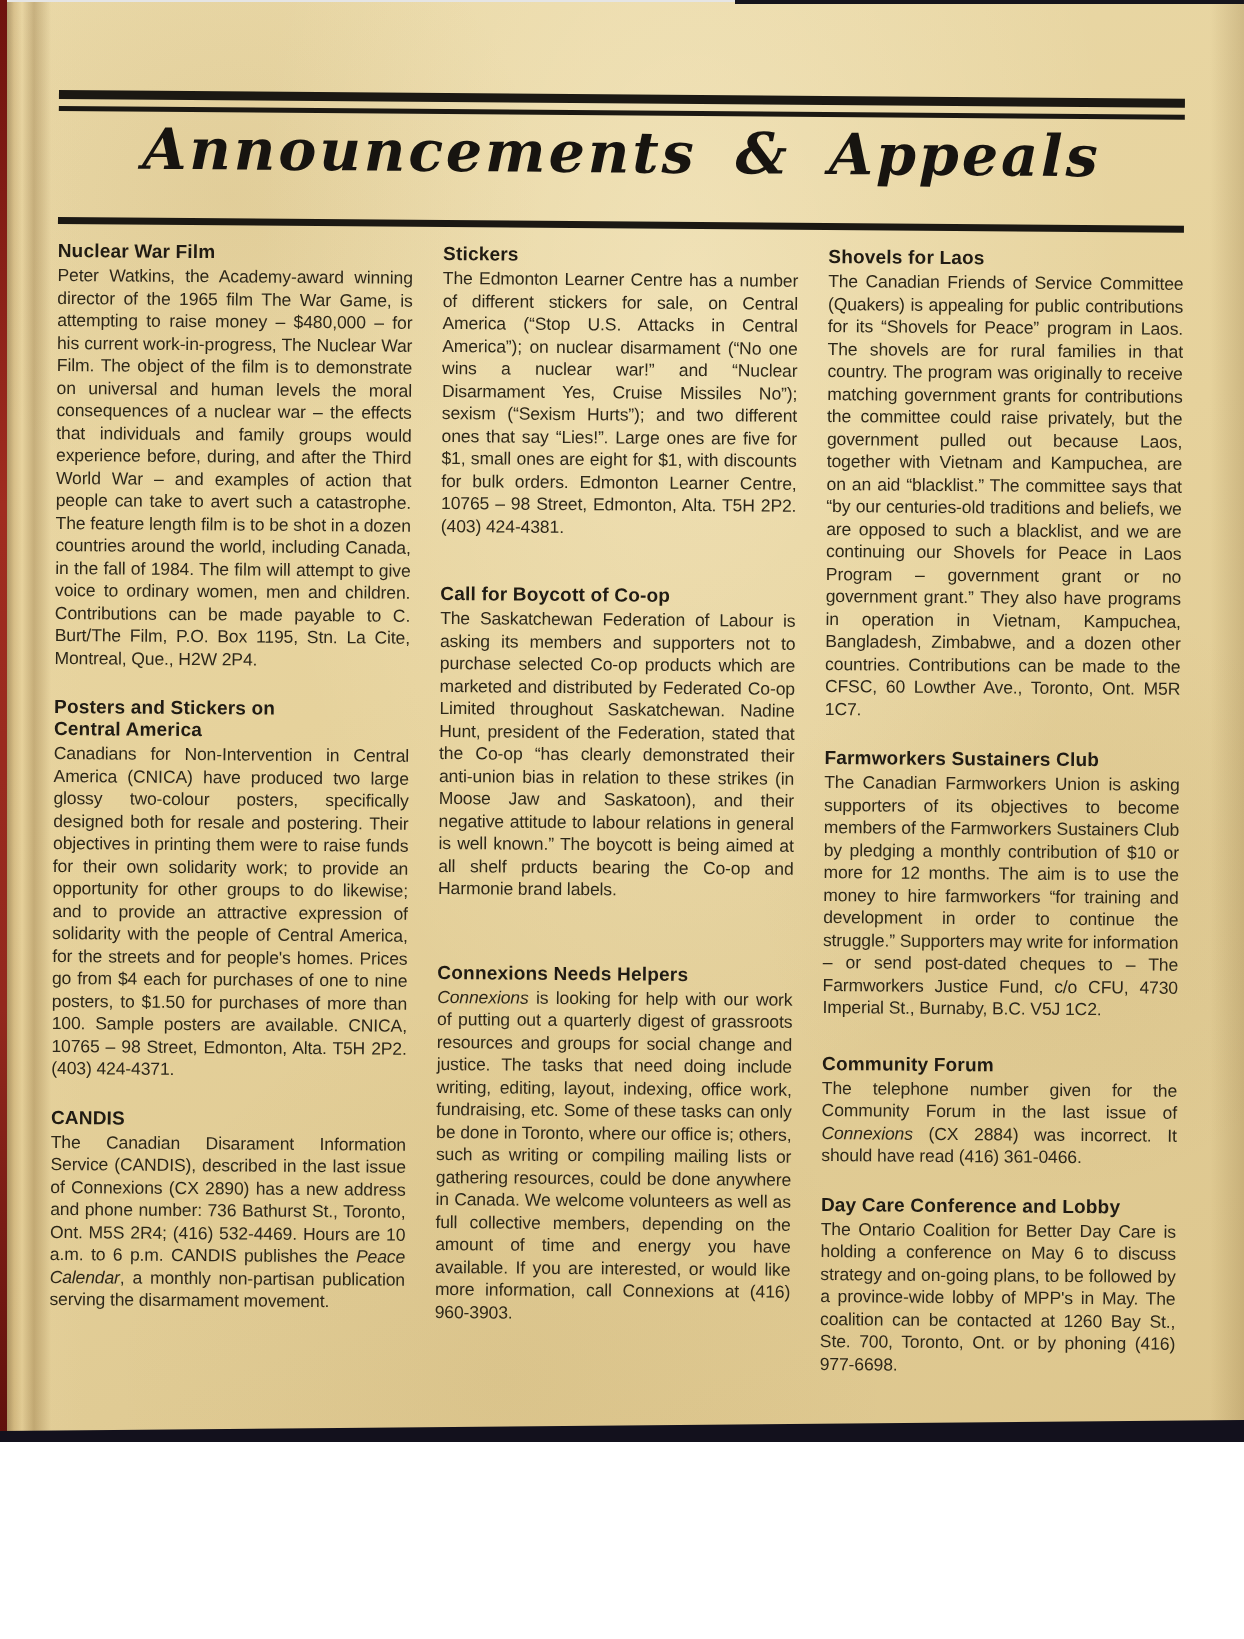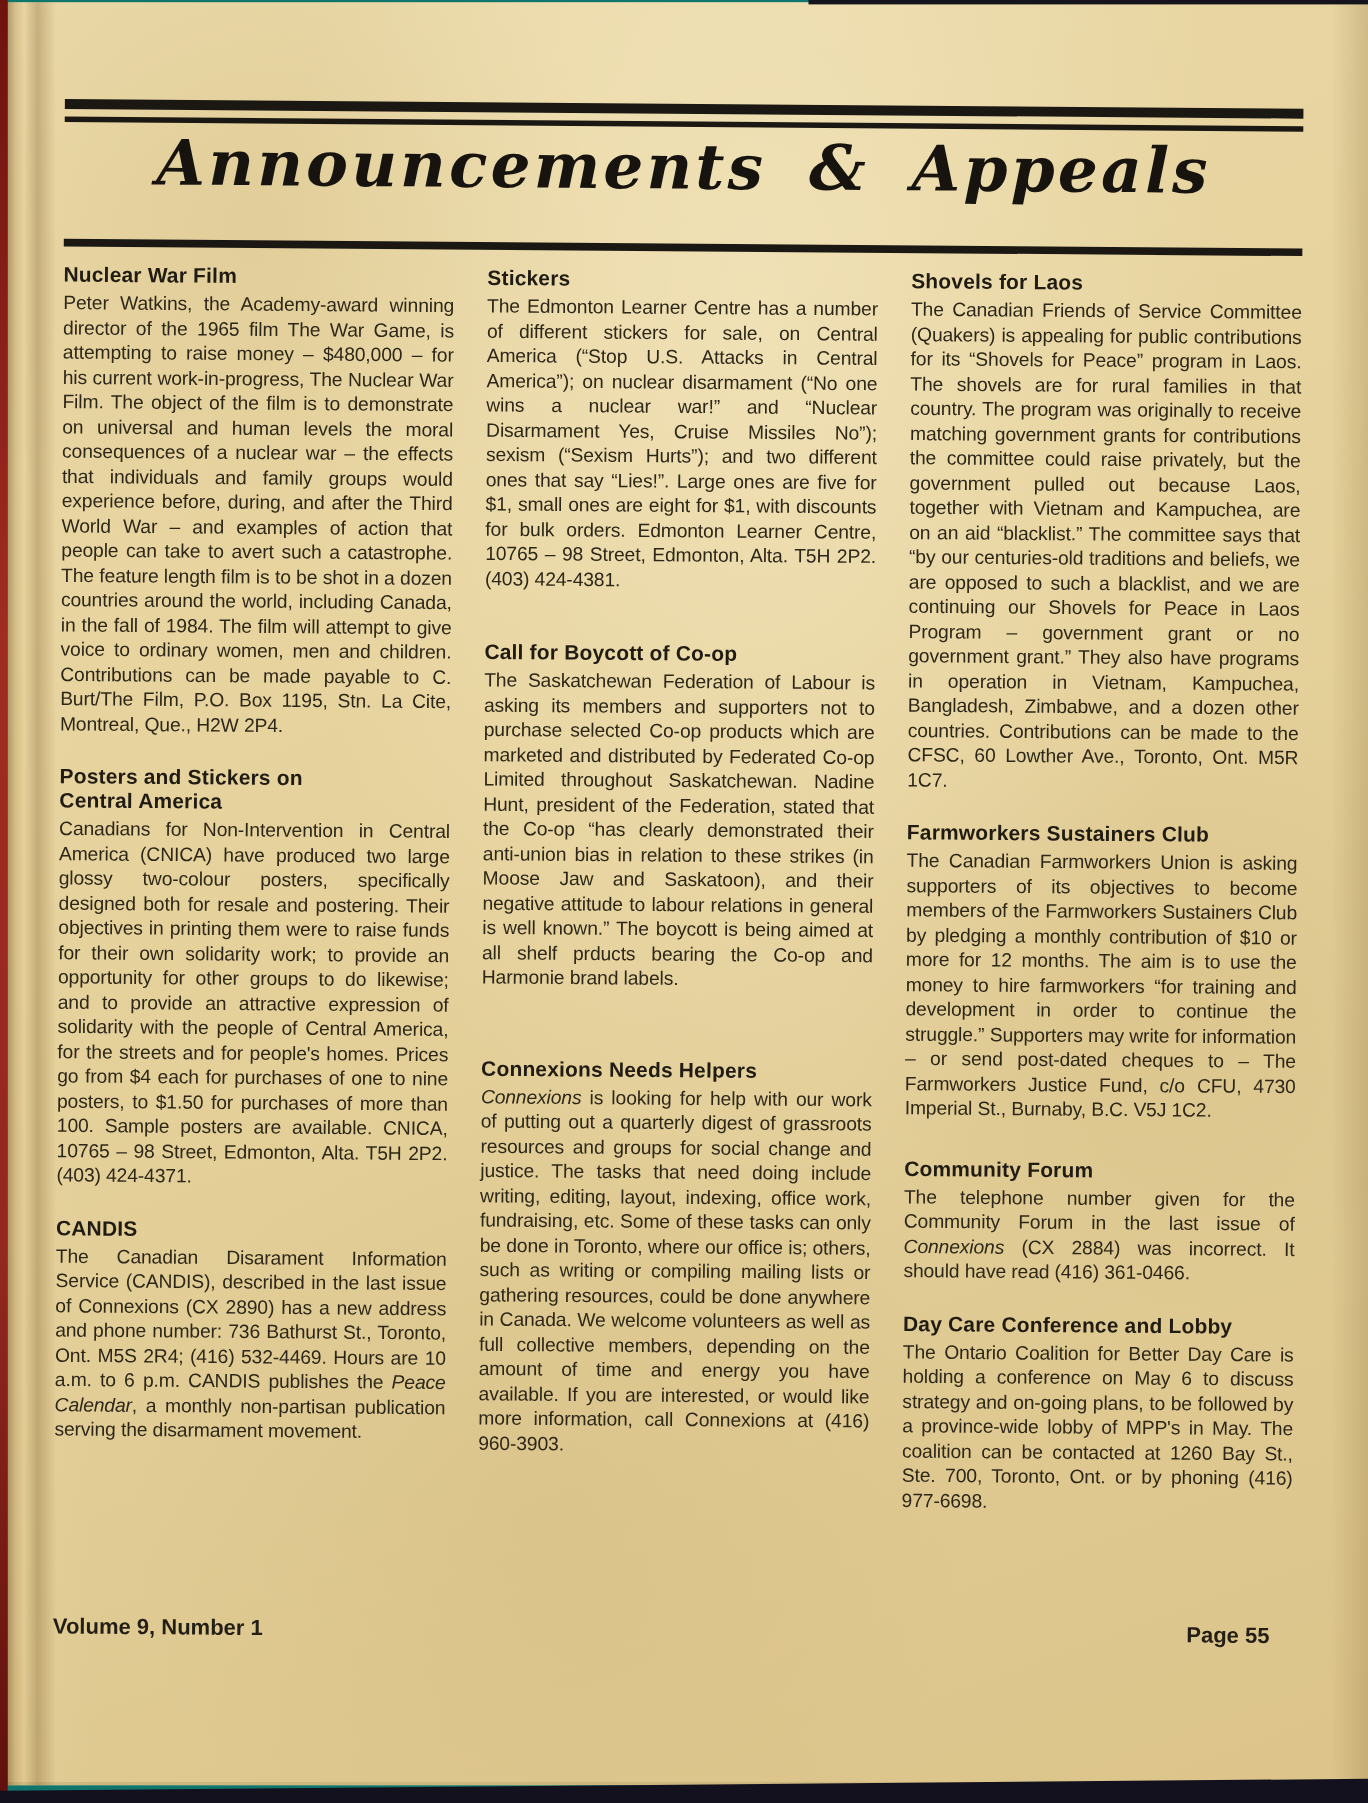--- a/index.html
+++ b/index.html
@@ -1,17 +1,17 @@
 <!DOCTYPE html>
 <html lang="en"><head>
 <meta charset="utf-8">
 <style>
   html,body{margin:0;padding:0;}
   body{width:1244px;height:1639px;overflow:hidden;font-family:"Liberation Sans",sans-serif;}
-  .scan{position:relative;width:1244px;height:1639px;background:#0f766e;overflow:hidden;}
+  .scan{position:relative;width:1244px;height:1442px;background:#e5e5e5;overflow:hidden;}
 
   
   .spine{position:absolute;left:0;top:0;width:7px;height:100%;
     background:linear-gradient(180deg,#6e120e 0%,#a02c20 35%,#93281e 70%,#5f100c 100%);z-index:4;}
 
   
   .page{position:absolute;left:7px;top:2px;width:1237px;height:1621px;
     background:
       radial-gradient(ellipse at 55% 18%, rgba(255,248,222,.35) 0%, rgba(255,248,222,0) 45%),
       radial-gradient(circle at 18% 12%, rgba(140,100,30,.08) 0%, rgba(140,100,30,0) 18%),

